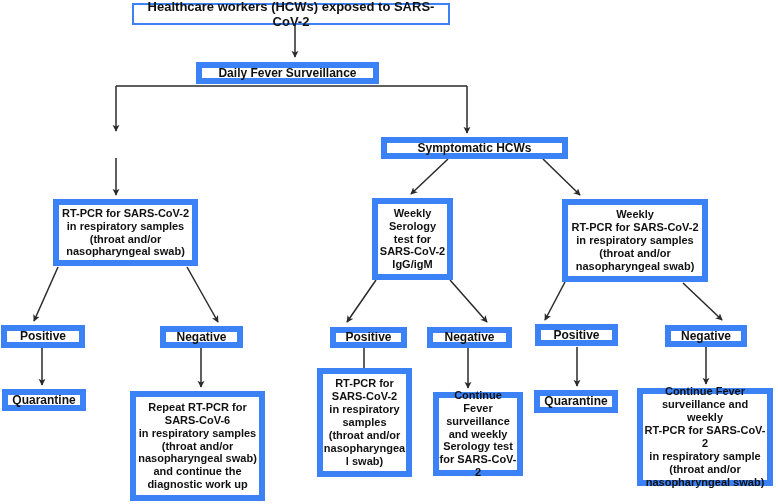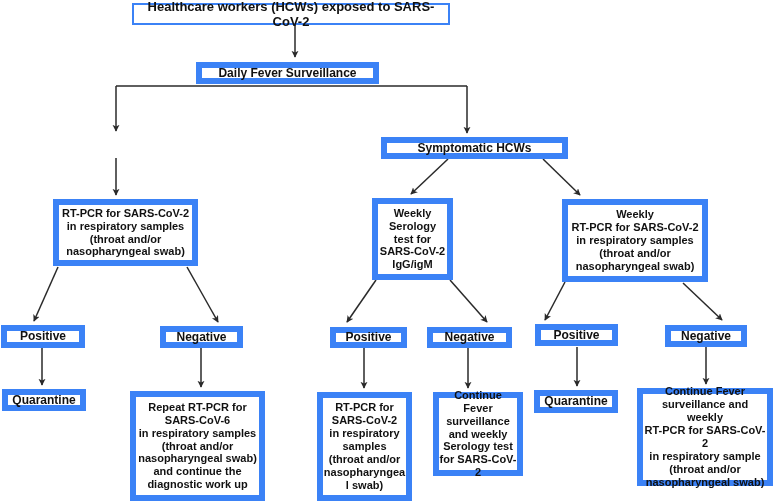--- a/index.html
+++ b/index.html
@@ -103,21 +103,21 @@
   <div class="node md" style="left:2px;top:389px;width:84px;height:22px;">Quarantine</div>
 
   <div class="node" style="left:130px;top:391px;width:135px;height:110px;">Repeat RT-PCR for
 SARS-CoV-6
 in respiratory samples
 (throat and/or
 nasopharyngeal swab)
 and continue the
 diagnostic work up</div>
 
-  <div class="node" style="left:317px;top:392px;width:95px;height:109px;">RT-PCR for
+  <div class="node" style="left:317px;top:368px;width:95px;height:109px;">RT-PCR for
 SARS-CoV-2
 in respiratory
 samples
 (throat and/or
 nasopharyngea
 l swab)</div>
 
   <div class="node" style="left:433px;top:392px;width:90px;height:84px;">Continue Fever
 surveillance
 and weekly

